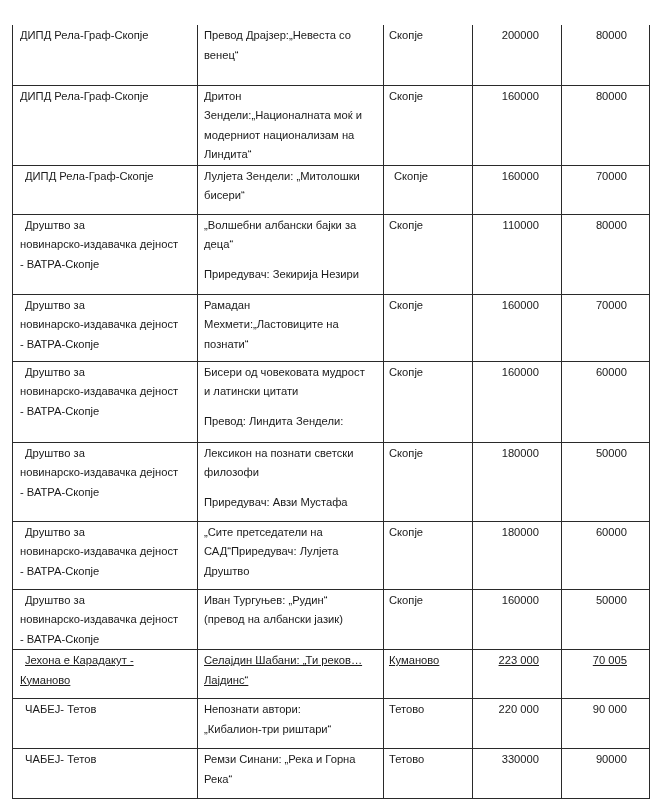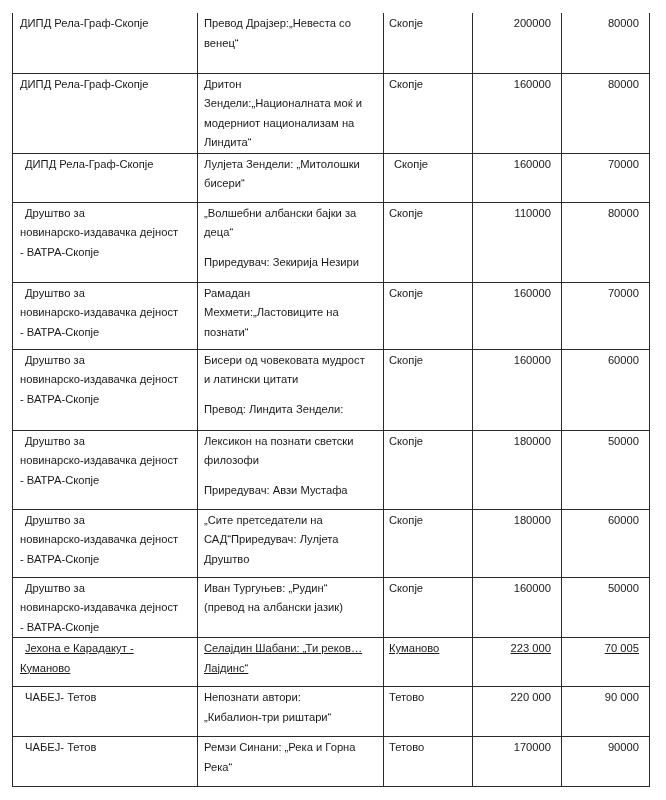--- a/index.html
+++ b/index.html
@@ -11,37 +11,37 @@
       width: 666px;
       height: 800px;
       position: relative;
       overflow: hidden;
       font-family: "Liberation Sans", "DejaVu Sans", sans-serif;
       color: #1a1a1a;
     }
     .doc-table {
       position: absolute;
       left: 12px;
-      top: 13px;
+      top: 25px;
       width: 637px;
       border-collapse: collapse;
       table-layout: fixed;
       font-size: 11.2px;
       line-height: 19.5px;
     }
     .doc-table td {
       border: 1.5px solid #2a2a2a;
       vertical-align: top;
       padding: 1px 6px 0 6px;
       overflow: hidden;
     }
     .doc-table td.publisher { padding-left: 7px; }
     .doc-table td.title-cell { padding-left: 6px; }
     .doc-table td.city { padding-left: 5px; }
-    .doc-table td.num { text-align: right; padding-right: 10px; }
+    .doc-table td.num { text-align: right; padding-right: 22px; }
     .doc-table tr:first-child td { border-top: none; }
     .line { display: block; }
     .gap { display: block; height: 10px; }
     .indent { padding-left: 5px; }
   </style>
 </head>
 <body>
 
 <table class="doc-table">
   <colgroup>
@@ -278,20 +278,20 @@
           <span class="line indent">ЧАБЕЈ- Тетов</span>
         </td>
         <td class="title-cell">
           <span class="line">Ремзи Синани: „Река и Горна</span>
           <span class="line">Река“</span>
         </td>
         <td class="city">
           <span class="line">Тетово</span>
         </td>
         <td class="num">
-          <span class="line">170000</span>
+          <span class="line">330000</span>
         </td>
         <td class="num">
           <span class="line">90000</span>
         </td>
       </tr>
     </tbody>
 </table>
 
 </body></html>

